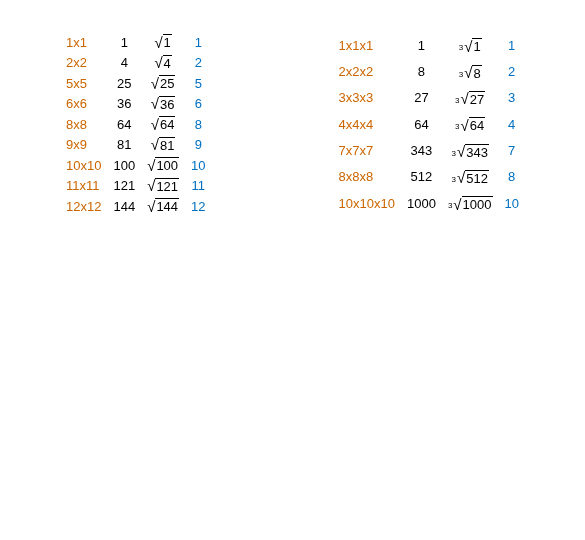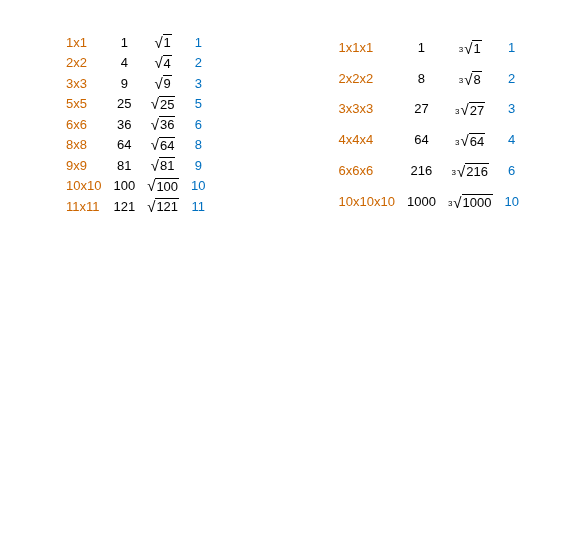--- a/index.html
+++ b/index.html
@@ -116,31 +116,20 @@
     <td class="col-val">4</td>
     <td class="col-root">
       <span class="sqrt">
         <span class="sqrt-sign">√</span>
                 <span class="sqrt-content">4</span>
       </span>
     </td>
     <td class="col-result">2</td>
   </tr>
           <tr>
-    <td class="col-expr">3x3</td>
-    <td class="col-val">9</td>
-    <td class="col-root">
-      <span class="sqrt">
-        <span class="sqrt-sign">√</span>
-                <span class="sqrt-content">9</span>
-      </span>
-    </td>
-    <td class="col-result">3</td>
-  </tr>
-          <tr>
     <td class="col-expr">5x5</td>
     <td class="col-val">25</td>
     <td class="col-root">
       <span class="sqrt">
         <span class="sqrt-sign">√</span>
                 <span class="sqrt-content">25</span>
       </span>
     </td>
     <td class="col-result">5</td>
   </tr>
@@ -192,20 +181,31 @@
     <td class="col-expr">11x11</td>
     <td class="col-val">121</td>
     <td class="col-root">
       <span class="sqrt">
         <span class="sqrt-sign">√</span>
                 <span class="sqrt-content">121</span>
       </span>
     </td>
     <td class="col-result">11</td>
   </tr>
+          <tr>
+    <td class="col-expr">12x12</td>
+    <td class="col-val">144</td>
+    <td class="col-root">
+      <span class="sqrt">
+        <span class="sqrt-sign">√</span>
+                <span class="sqrt-content">144</span>
+      </span>
+    </td>
+    <td class="col-result">12</td>
+  </tr>
         </tbody>
     </table>
 
     <table>
       <tbody id="cbrt-tbody">
           <tr>
     <td class="col-expr">1x1x1</td>
     <td class="col-val">1</td>
     <td class="col-root">
       <span class="cbrt-wrap">
@@ -246,30 +246,42 @@
     <td class="col-root">
       <span class="cbrt-wrap">
         <span class="cbrt-index">3</span>
                 <span class="sqrt-sign">√</span>
                 <span class="cbrt-content">64</span>
       </span>
     </td>
     <td class="col-result">4</td>
   </tr>
           <tr>
-    <td class="col-expr">6x6x6</td>
-    <td class="col-val">216</td>
-    <td class="col-root">
-      <span class="cbrt-wrap">
-        <span class="cbrt-index">3</span>
-                <span class="sqrt-sign">√</span>
-                <span class="cbrt-content">216</span>
-      </span>
-    </td>
-    <td class="col-result">6</td>
+    <td class="col-expr">7x7x7</td>
+    <td class="col-val">343</td>
+    <td class="col-root">
+      <span class="cbrt-wrap">
+        <span class="cbrt-index">3</span>
+                <span class="sqrt-sign">√</span>
+                <span class="cbrt-content">343</span>
+      </span>
+    </td>
+    <td class="col-result">7</td>
+  </tr>
+          <tr>
+    <td class="col-expr">8x8x8</td>
+    <td class="col-val">512</td>
+    <td class="col-root">
+      <span class="cbrt-wrap">
+        <span class="cbrt-index">3</span>
+                <span class="sqrt-sign">√</span>
+                <span class="cbrt-content">512</span>
+      </span>
+    </td>
+    <td class="col-result">8</td>
   </tr>
           <tr>
     <td class="col-expr">10x10x10</td>
     <td class="col-val">1000</td>
     <td class="col-root">
       <span class="cbrt-wrap">
         <span class="cbrt-index">3</span>
                 <span class="sqrt-sign">√</span>
                 <span class="cbrt-content">1000</span>
       </span>

